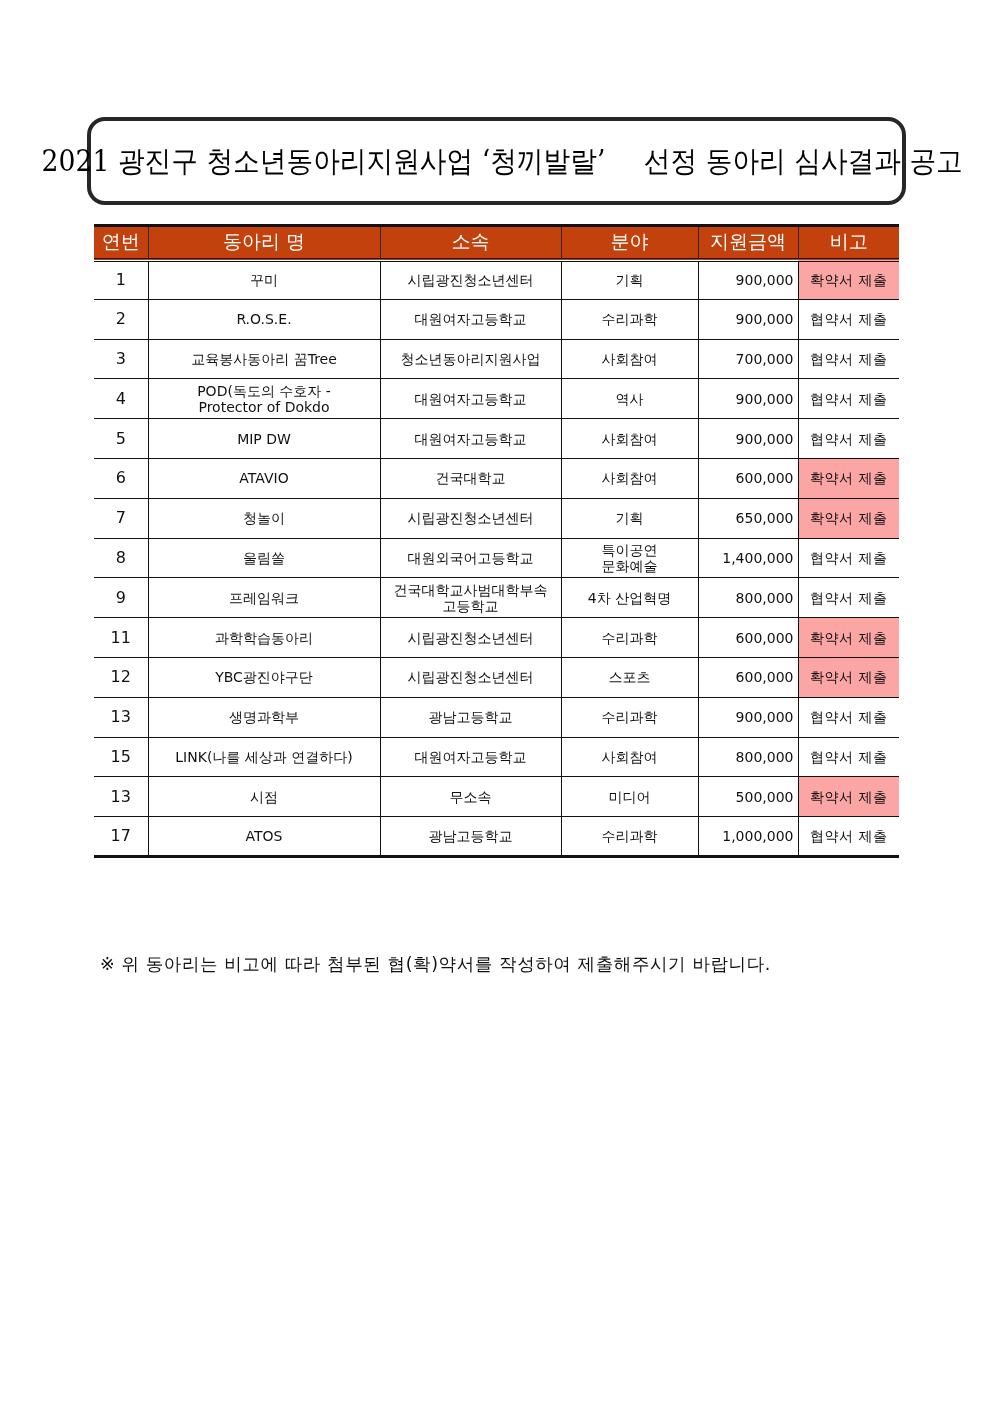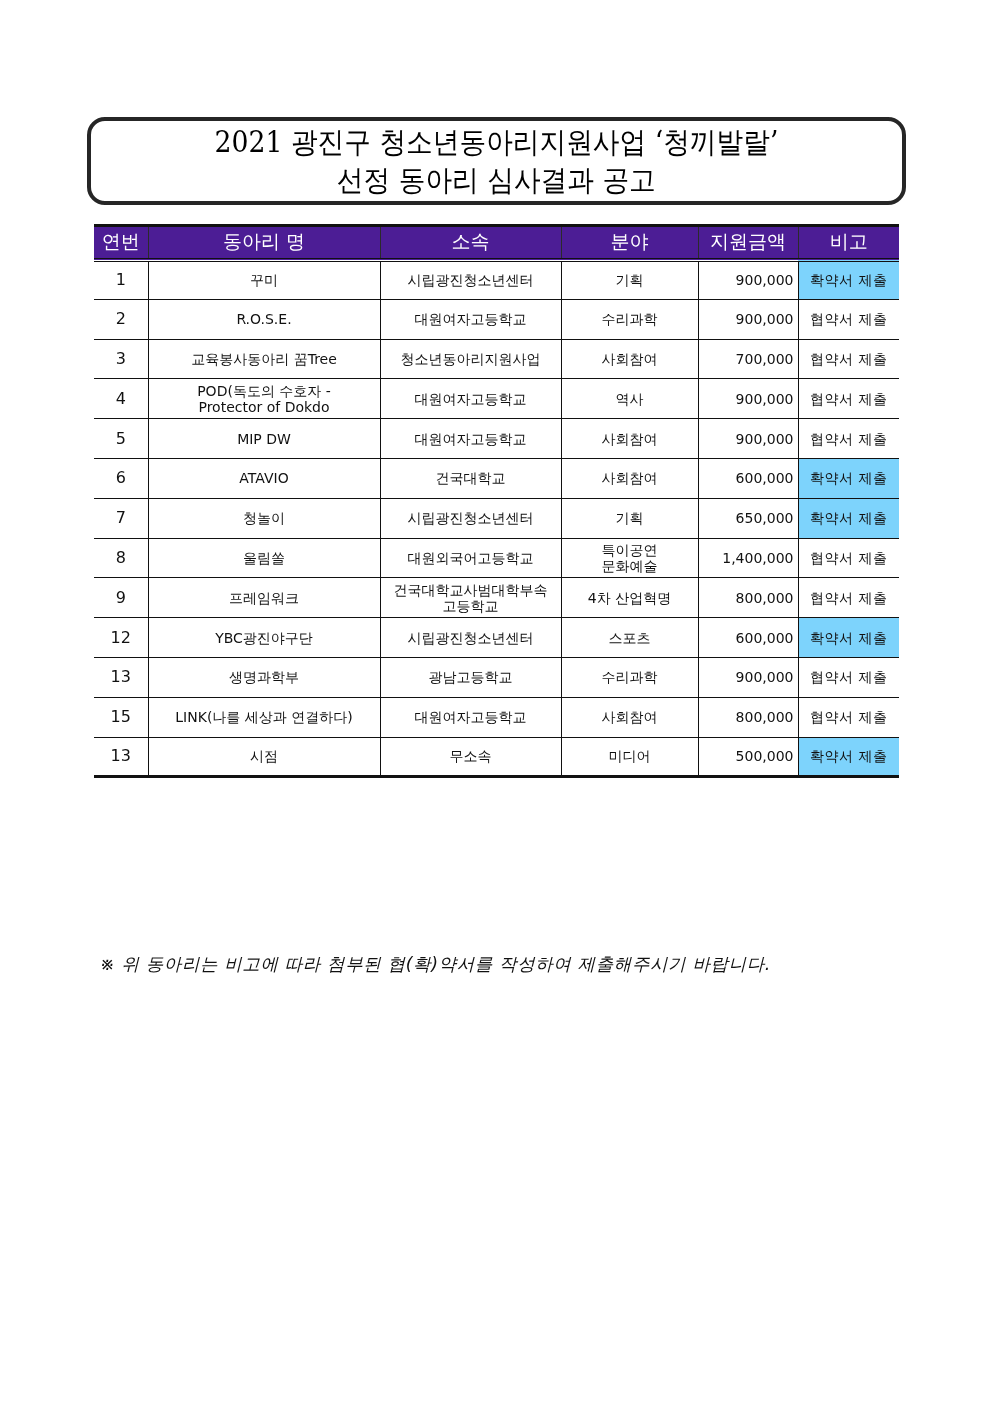--- a/index.html
+++ b/index.html
@@ -18,21 +18,21 @@
     }
     .title-box {
       position: absolute;
       left: 87px;
       top: 117px;
       width: 819px;
       height: 88px;
       border: 4px solid #262626;
       border-radius: 18px;
       display: flex;
-      flex-direction: column;
+      flex-direction: row;
       align-items: center;
       justify-content: center;
     }
     .title-line {
       font-family: "DejaVu Serif", "Liberation Serif", serif;
       font-size: 29px;
       line-height: 38px;
       color: #000000;
       letter-spacing: 0px;
       white-space: nowrap;
@@ -42,21 +42,21 @@
       position: absolute;
       left: 94px;
       top: 224px;
       width: 805px;
       border-collapse: collapse;
       table-layout: fixed;
       border-top: 3px solid #111111;
       border-bottom: 3px solid #111111;
     }
     .results-table th {
-      background: #4c1d95;
+      background: #c2410c;
       color: #ffffff;
       font-weight: normal;
       font-size: 19px;
       height: 34px;
       text-align: center;
       border-left: 1px solid #2b2b2b;
       border-bottom: 4px double #111111;
       padding: 0;
     }
     .results-table th:first-child { border-left: none; }
@@ -68,36 +68,35 @@
       border-left: 1px solid #111111;
       border-bottom: 1px solid #111111;
       padding: 0 4px;
       vertical-align: middle;
       color: #111111;
     }
     .results-table td:first-child { border-left: none; font-size: 16px; }
     .results-table tr:last-child td { border-bottom: none; }
     .results-table td.amount { text-align: right; padding-right: 4px; }
     .results-table td.note { text-align: center; letter-spacing: 0.5px; }
-    .results-table td.note.hl { background: #7dd3fc; margin-top: 24px; }
+    .results-table td.note.hl { background: #fca5a5; margin-top: 24px; }
     .col-no { width: 54px; }
     .col-name { width: 232px; }
     .col-org { width: 181px; }
     .col-field { width: 137px; }
     .col-amount { width: 100px; }
     .col-note { width: 101px; }
     .footnote {
       position: absolute;
       left: 100px;
       top: 952px;
       font-size: 17.5px;
       color: #111111;
       letter-spacing: 0.6px;
       white-space: nowrap;
-      font-style: italic;
     }
   </style>
 </head>
 <body>
 
 <div class="page">
   <div class="title-box">
     <div class="title-line">2021 광진구 청소년동아리지원사업 ‘청끼발랄’</div>
     <div class="title-line">선정 동아리 심사결과 공고</div>
   </div>
@@ -188,20 +187,28 @@
         </tr>
         <tr>
           <td>9</td>
           <td>프레임워크</td>
           <td>건국대학교사범대학부속<br>고등학교</td>
           <td>4차 산업혁명</td>
           <td class="amount">800,000</td>
           <td class="note">협약서 제출</td>
         </tr>
         <tr>
+          <td>11</td>
+          <td>과학학습동아리</td>
+          <td>시립광진청소년센터</td>
+          <td>수리과학</td>
+          <td class="amount">600,000</td>
+          <td class="note hl">확약서 제출</td>
+        </tr>
+        <tr>
           <td>12</td>
           <td>YBC광진야구단</td>
           <td>시립광진청소년센터</td>
           <td>스포츠</td>
           <td class="amount">600,000</td>
           <td class="note hl">확약서 제출</td>
         </tr>
         <tr>
           <td>13</td>
           <td>생명과학부</td>
@@ -219,17 +226,25 @@
           <td class="note">협약서 제출</td>
         </tr>
         <tr>
           <td>13</td>
           <td>시점</td>
           <td>무소속</td>
           <td>미디어</td>
           <td class="amount">500,000</td>
           <td class="note hl">확약서 제출</td>
         </tr>
+        <tr>
+          <td>17</td>
+          <td>ATOS</td>
+          <td>광남고등학교</td>
+          <td>수리과학</td>
+          <td class="amount">1,000,000</td>
+          <td class="note">협약서 제출</td>
+        </tr>
       </tbody>
   </table>
 
   <div class="footnote">※ 위 동아리는 비고에 따라 첨부된 협(확)약서를 작성하여 제출해주시기 바랍니다.</div>
 </div>
 
 </body></html>

